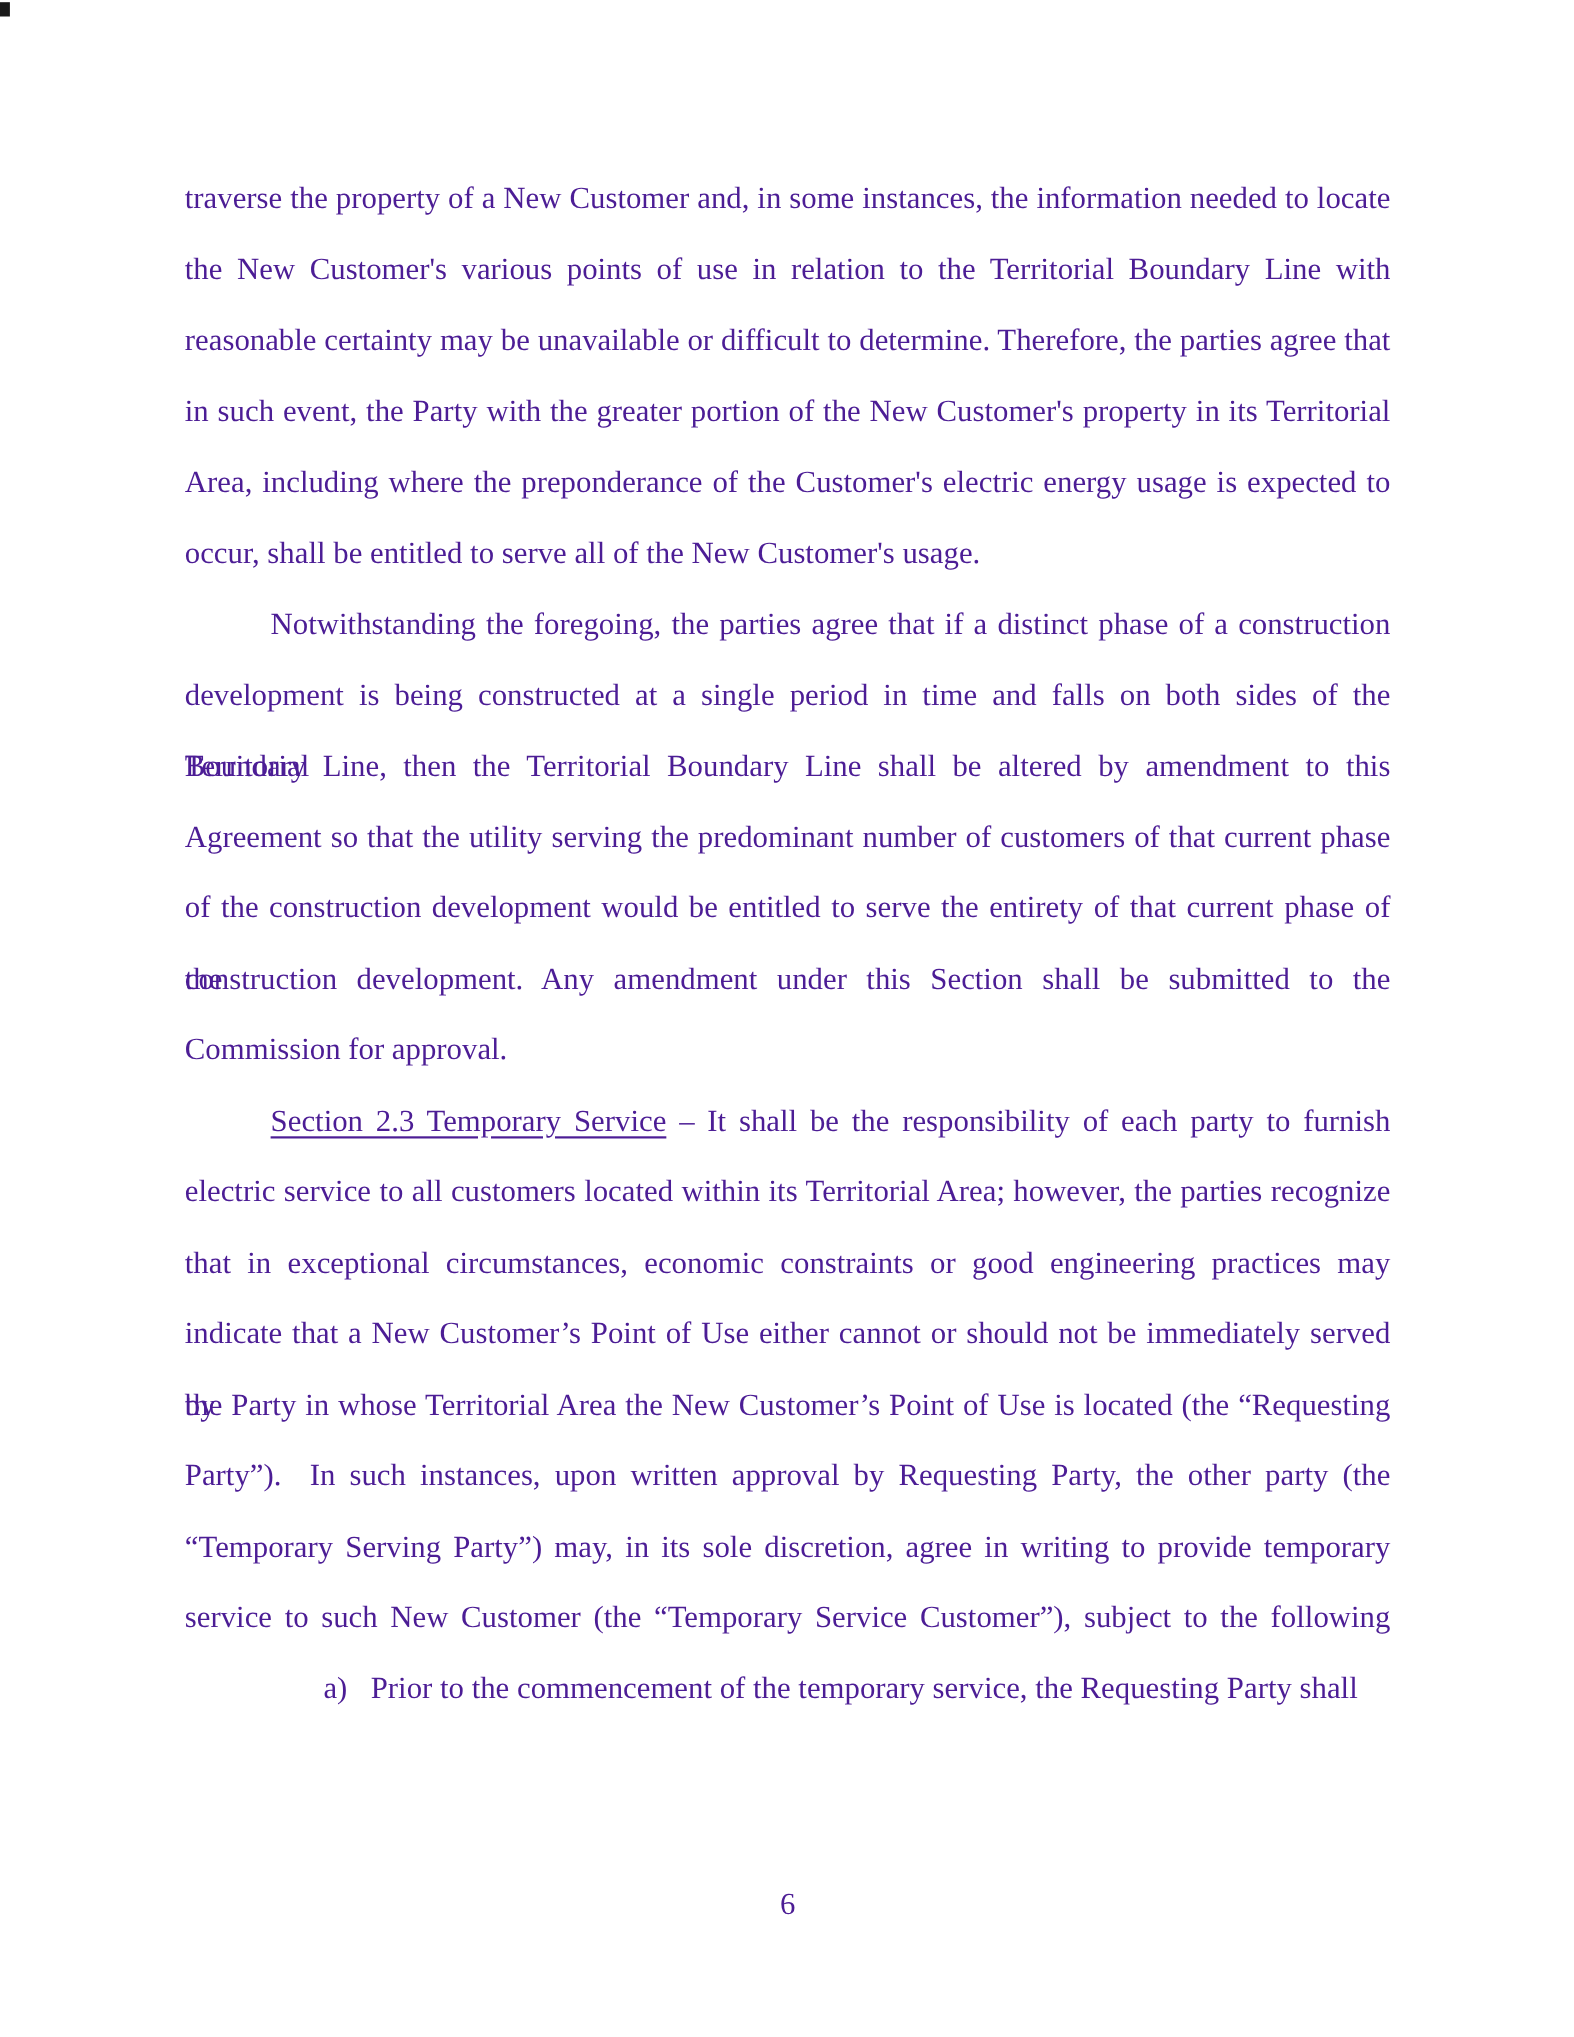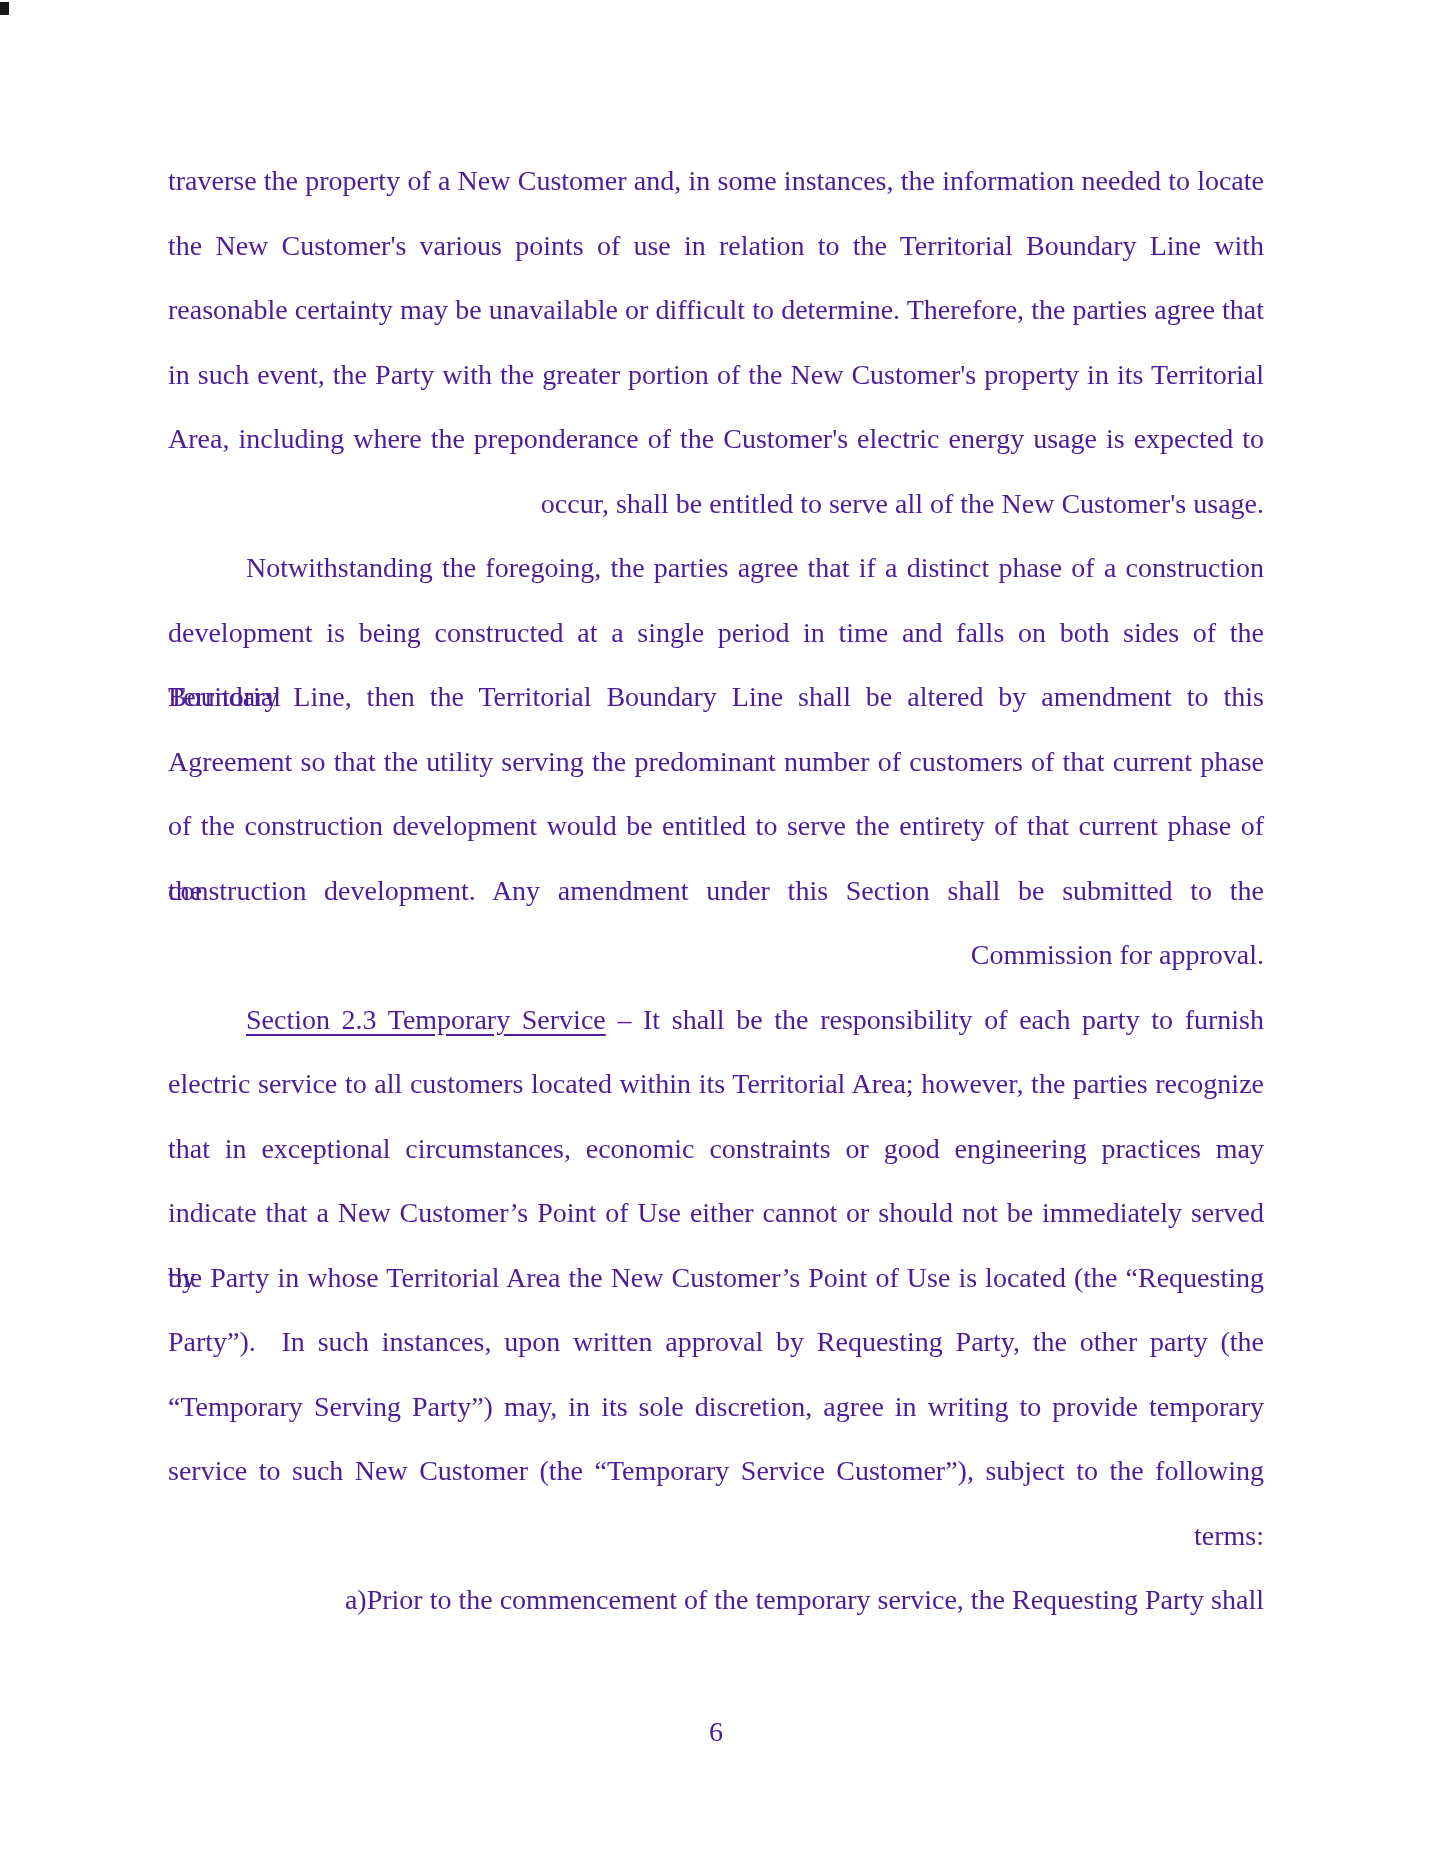--- a/index.html
+++ b/index.html
@@ -19,21 +19,21 @@
   }
   .doc-body {
     position: absolute;
     left: 168px;
     top: 149px;
     width: 1096px;
   }
   .line {
     line-height: 64.5px;
     height: 64.5px;
-    text-align: right;
+    text-align: left;
     white-space: normal;
     overflow: visible;
   }
   .line.justify {
     text-align: justify;
     text-align-last: justify;
   }
   .line.indent {
     padding-left: 78px;
   }
@@ -86,19 +86,18 @@
       <div class="line justify"><span>construction development.  Any amendment under this Section shall be submitted to the</span></div>
       <div class="line"><span>Commission for approval.</span></div>
       <div class="line justify indent"><u>Section 2.3 Temporary Service</u><span> – It shall be the responsibility of each party to furnish</span></div>
       <div class="line justify"><span>electric service to all customers located within its Territorial Area; however, the parties recognize</span></div>
       <div class="line justify"><span>that in exceptional circumstances, economic constraints or good engineering practices may</span></div>
       <div class="line justify"><span>indicate that a New Customer’s Point of Use either cannot or should not be immediately served by</span></div>
       <div class="line justify"><span>the Party in whose Territorial Area the New Customer’s Point of Use is located (the “Requesting</span></div>
       <div class="line justify"><span>Party”).&nbsp; In such instances, upon written approval by Requesting Party, the other party (the</span></div>
       <div class="line justify"><span>“Temporary Serving Party”) may, in its sole discretion, agree in writing to provide temporary</span></div>
       <div class="line justify"><span>service to such New Customer (the “Temporary Service Customer”), subject to the following</span></div>
-      <div class="line"><span>terms:</span></div>
       <div class="line list-line"><span class="marker">a)</span><span>Prior to the commencement of the temporary service, the Requesting Party shall</span></div>
     </div>
   <div class="footer">
     <span>6</span>
   </div>
 </div>
 
 </body></html>

